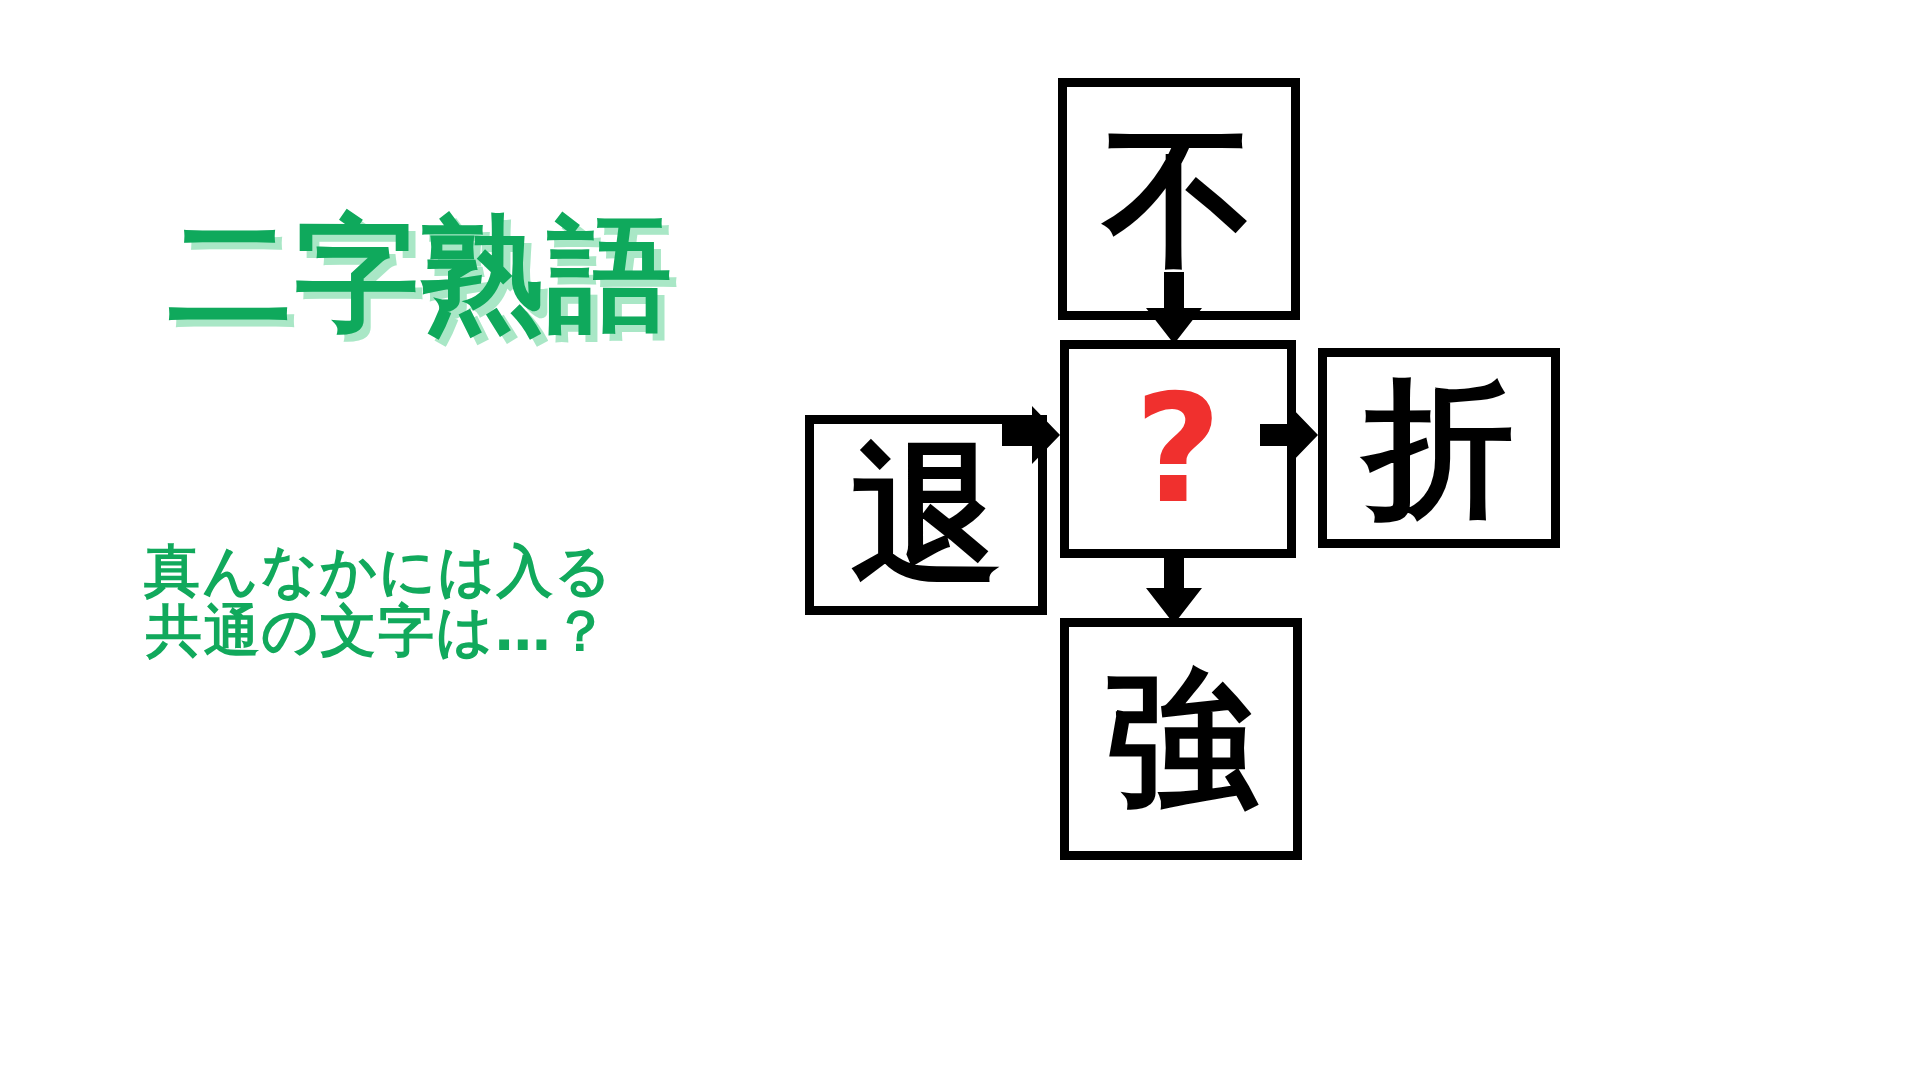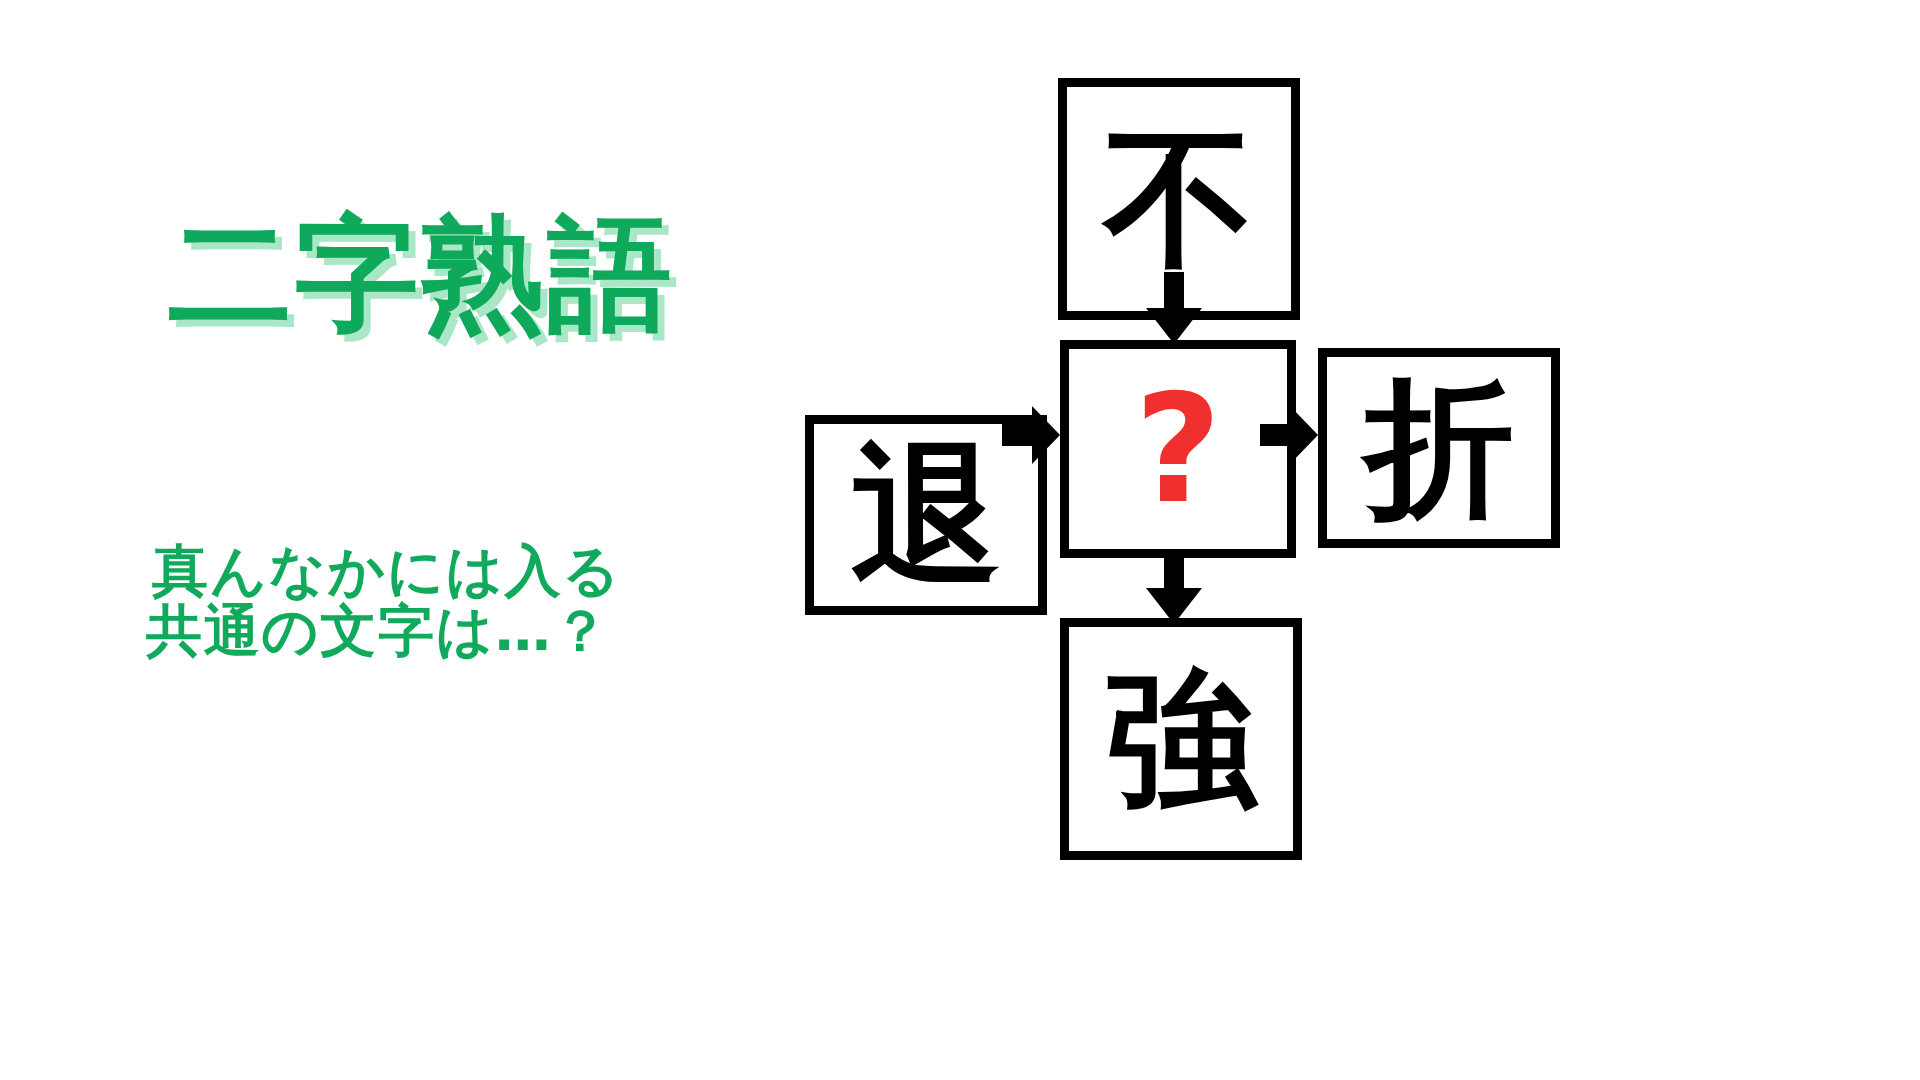--- a/index.html
+++ b/index.html
@@ -57,21 +57,21 @@
   .subtitle {
     position: absolute;
     font-family: "DejaVu Sans", "Liberation Sans", sans-serif;
     font-weight: 700;
     color: #11a95c;
     white-space: nowrap;
     letter-spacing: 0.03em;
   }
 
   #subtitle-line-1 {
-    left: 152px;
+    left: 144px;
     top: 540px;
     font-size: 56px;
     line-height: 62px;
   }
 
   #subtitle-line-2 {
     left: 146px;
     top: 600px;
     font-size: 56px;
     line-height: 62px;

